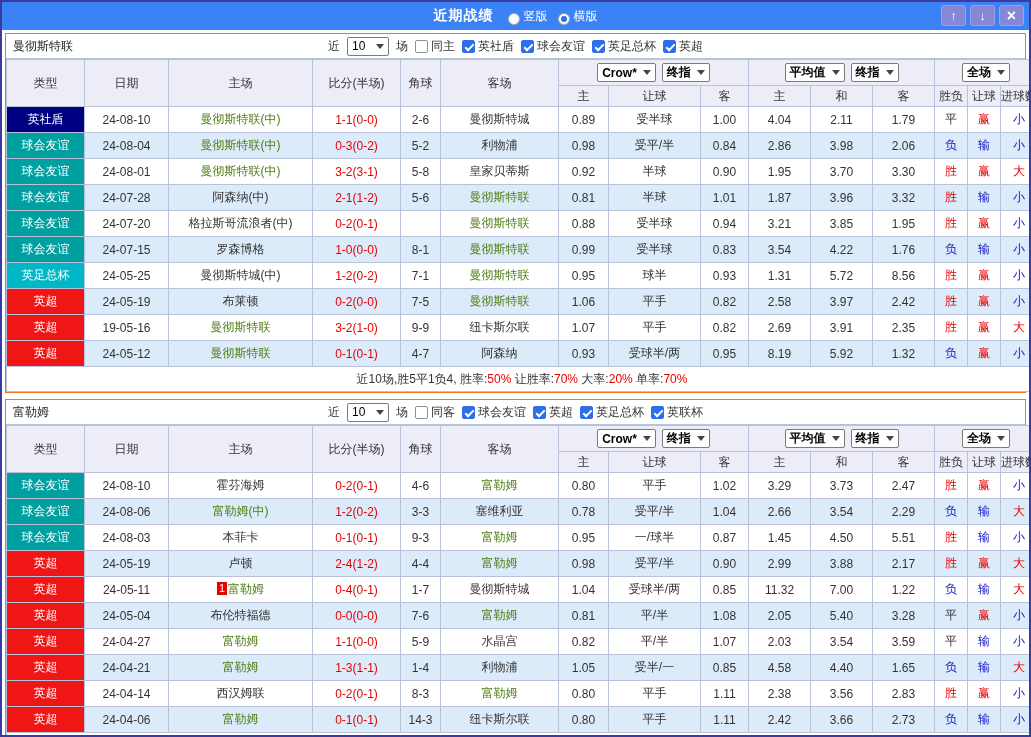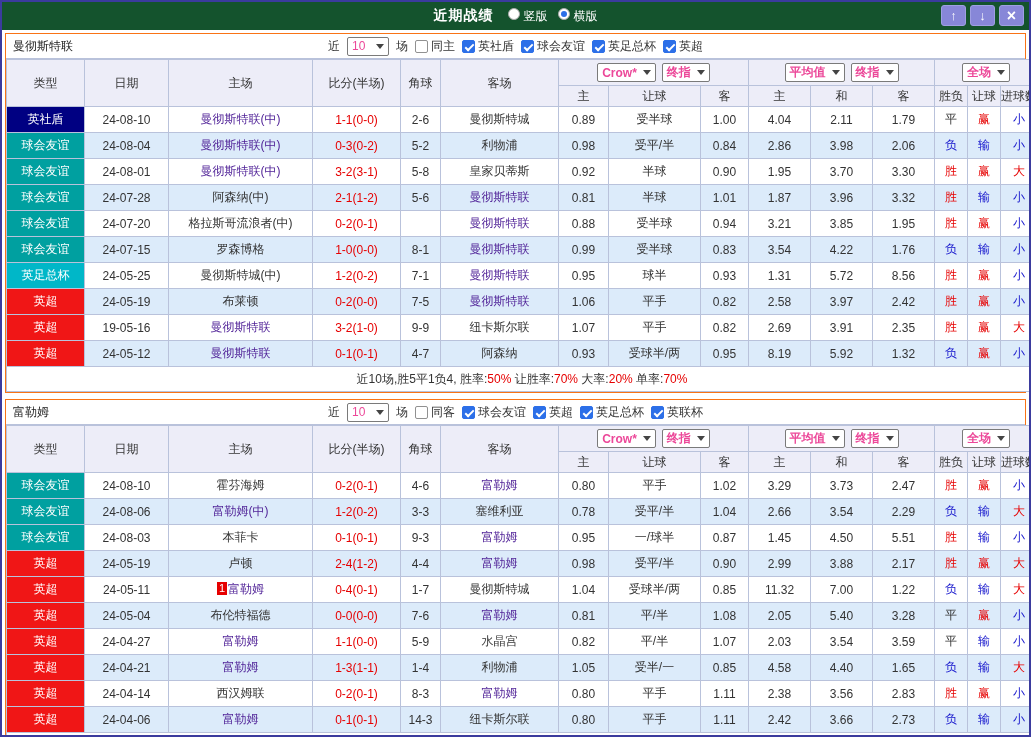--- a/index.html
+++ b/index.html
@@ -1,52 +1,52 @@
 <!DOCTYPE html>
 <html><head>
 <meta charset="utf-8">
 <style>
   html,body{margin:0;padding:0;}
   body{width:1031px;height:737px;font-family:"Liberation Sans","DejaVu Sans",sans-serif;font-size:12px;color:#333;background:#fff;}
   .page{width:1031px;height:737px;box-sizing:border-box;border:2px solid #3b3b9e;background:#fff;display:flex;flex-direction:column;overflow:hidden;}
   
-  .titlebar{height:28px;flex:0 0 28px;background:#14532d;display:flex;align-items:center;position:relative;color:#fff;}
+  .titlebar{height:28px;flex:0 0 28px;background:#3b82f6;display:flex;align-items:center;position:relative;color:#fff;}
   .title-group{margin:0 auto;display:flex;align-items:center;gap:14px;}
   .title{font-size:14px;font-weight:bold;letter-spacing:1px;}
-  .radio-item{display:flex;align-items:flex-start;gap:4px;cursor:pointer;}
+  .radio-item{display:flex;align-items:flex-end;gap:4px;cursor:pointer;}
   .radio{width:12px;height:12px;border-radius:50%;background:#fff;border:1px solid #aaa;display:inline-block;position:relative;box-sizing:border-box;}
   .radio.on::after{content:"";position:absolute;left:2px;top:2px;right:2px;bottom:2px;border-radius:50%;background:#2c6fe8;}
   .tb-buttons{position:absolute;right:5px;top:3px;display:flex;gap:4px;}
   .tb-btn{width:25px;height:21px;background:#8787d8;border:1px solid #9f9fe2;border-radius:3px;color:#fff;font-weight:bold;display:flex;align-items:center;justify-content:center;cursor:pointer;font-size:13px;box-sizing:border-box;}
   .tb-btn.close{font-size:16px;}
   
   .content{flex:1;padding:3px 3px;display:flex;flex-direction:column;gap:6px;}
   .block{border:1px solid #f97316;}
   .block-top{height:24px;display:flex;align-items:center;position:relative;background:#fff;border-bottom:1px solid #b9c2db;}
   .team-name{position:absolute;left:7px;color:#222;}
   .filters{margin:0 auto;display:flex;align-items:center;gap:7px;}
   .chk{display:flex;align-items:center;gap:3px;cursor:pointer;}
   .cb{width:13px;height:13px;border:1px solid #919191;border-radius:2px;background:#fff;position:relative;display:inline-block;box-sizing:border-box;}
   .cb.checked{background:#2c6fe8;border-color:#2c6fe8;}
   .cb.checked::after{content:"";position:absolute;left:4px;top:1px;width:3px;height:7px;border:solid #fff;border-width:0 2px 2px 0;transform:rotate(45deg);}
-  .select{display:inline-flex;align-items:center;justify-content:space-between;gap:6px;background:#fff;border:1px solid #7a7a7a;border-radius:2px;padding:0 4px;height:19px;color:#ec4899;cursor:pointer;box-sizing:border-box;text-align:center;}
+  .select{display:inline-flex;align-items:center;justify-content:space-between;gap:6px;background:#fff;border:1px solid #7a7a7a;border-radius:2px;padding:0 4px;height:19px;color:#000000;cursor:pointer;box-sizing:border-box;text-align:center;}
   .select .arr{width:0;height:0;border-left:4px solid transparent;border-right:4px solid transparent;border-top:5px solid #444;}
   
   table{width:100%;border-collapse:collapse;table-layout:fixed;}
   th,td{border:1px solid #b9c2db;text-align:center;white-space:nowrap;overflow:hidden;padding:0;}
   thead th{background:#ededf8;font-weight:normal;color:#333;}
   .hrow1 th{height:25px;}
   .hrow2 th{height:20px;}
   .dd-wrap{display:flex;justify-content:center;align-items:center;gap:6px;font-weight:bold;}
   tbody td{height:25px;background:#fff;}
   tbody tr:nth-child(even) td{background:#dcebfa;}
   tfoot td{height:24px;background:#fff;}
   .league-cell span{color:#fff;}
   .score{color:#e60000;}
-  .team.green{color:#4c1d95;}
+  .team.green{color:#4d7c0f;}
   .c-red{color:#e60000;}
   .c-blue{color:#1414cc;}
   .c-flat{color:#333;}
   .rank-badge{display:inline-block;background:#e60000;color:#fff;font-size:11px;line-height:13px;padding:0 2px;margin-right:1px;vertical-align:1px;}
 </style>
 </head>
 <body>
 
 <div class="page">
 

